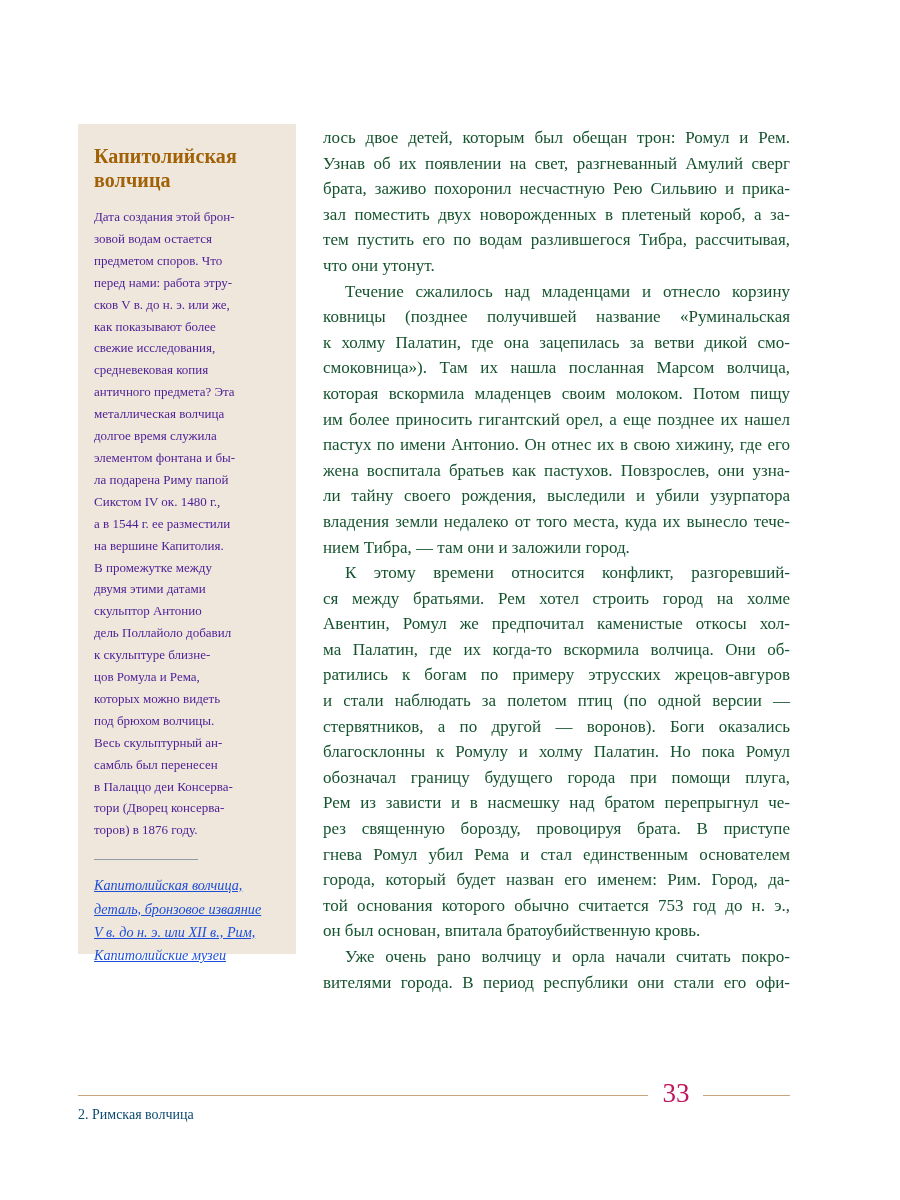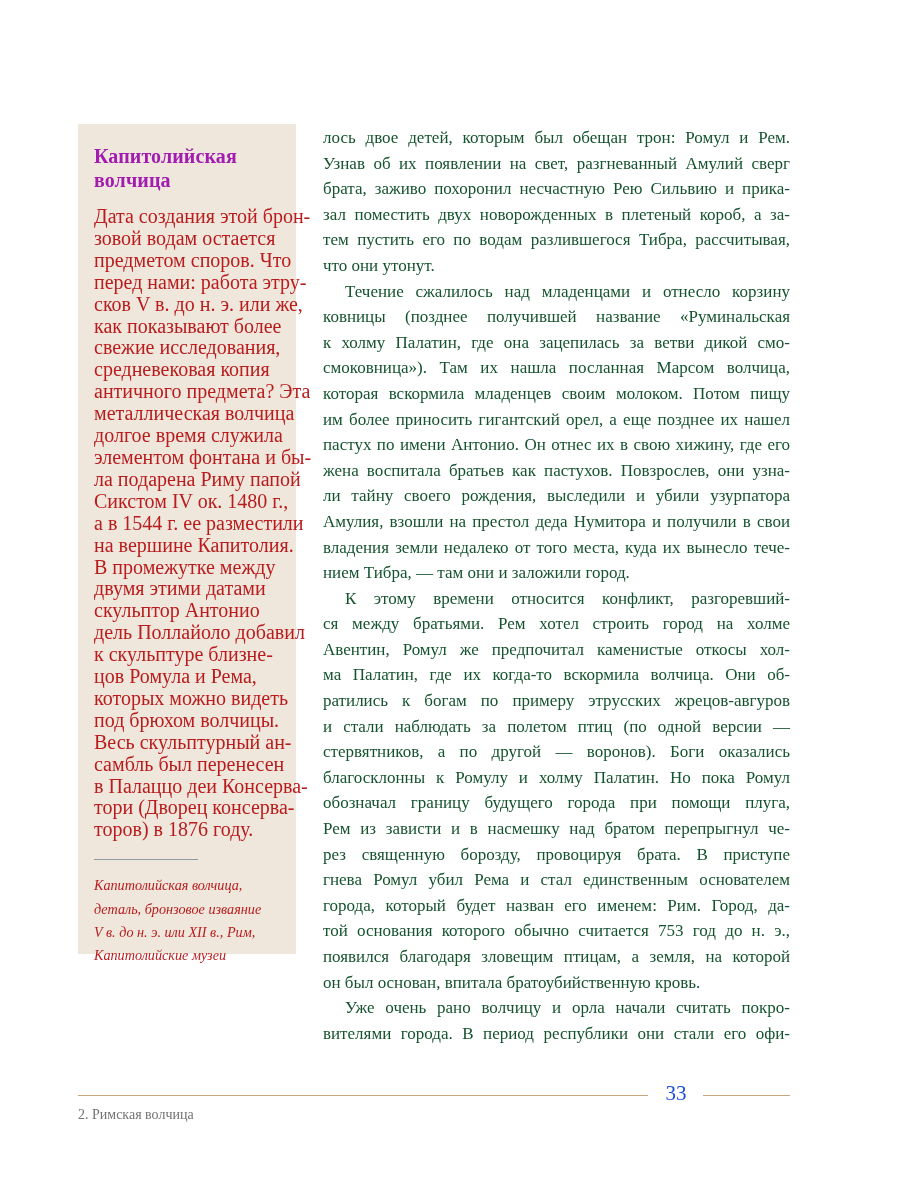--- a/index.html
+++ b/index.html
@@ -19,45 +19,46 @@
       position: absolute;
       left: 78px;
       top: 124px;
       width: 218px;
       height: 830px;
       background: #efe6dc;
       box-sizing: border-box;
       padding: 20px 16px 0 16px;
     }
     .sidebar-title {
-      color: #a21caf;
+      color: #a16207;
       font-size: 20px;
       line-height: 24px;
       font-weight: bold;
       margin: 0 0 14px 0;
       letter-spacing: 0.1px;
     }
     .sidebar-line {
-      font-size: 20px;
+      font-size: 13px;
       line-height: 21.9px;
       white-space: nowrap;
-      color: #b91c1c;
+      color: #4c1d95;
     }
     .sidebar-rule {
       width: 104px;
       height: 0;
       border-top: 1.5px solid #8e9ba2;
       margin: 18px 0 14px 0;
     }
     .caption-line {
       font-style: italic;
       font-size: 14.2px;
       line-height: 23.3px;
       white-space: nowrap;
-      color: #b91c1c;
+      color: #1d4ed8;
+      text-decoration: underline;
     }
     .main {
       position: absolute;
       left: 323px;
       top: 125px;
       width: 467px;
     }
     .main-line {
       font-size: 17px;
       line-height: 25.6px;
@@ -88,31 +89,31 @@
       width: 87px;
       height: 0;
       border-top: 1.5px solid #c8a57f;
     }
     .page-number {
       position: absolute;
       left: 655px;
       top: 1080px;
       width: 42px;
       text-align: center;
-      font-size: 21px;
+      font-size: 27px;
       line-height: 26px;
-      color: #1d4ed8;
+      color: #be185d;
     }
     .running-footer {
       position: absolute;
       left: 78px;
       top: 1105px;
       font-size: 14px;
       line-height: 20px;
-      color: #737373;
+      color: #0c4a6e;
       white-space: nowrap;
     }
   </style>
 </head>
 <body>
 
 <div class="sidebar">
   <div class="sidebar-title">
     <div>Капитолийская</div>
     <div>волчица</div>
@@ -169,40 +170,38 @@
     <div>
       <div class="main-line indent">Течение сжалилось над младенцами и отнесло корзину</div>
       <div class="main-line">ковницы (позднее получившей название «Руминальская</div>
       <div class="main-line">к холму Палатин, где она зацепилась за ветви дикой смо-</div>
       <div class="main-line">смоковница»). Там их нашла посланная Марсом волчица,</div>
       <div class="main-line">которая вскормила младенцев своим молоком. Потом пищу</div>
       <div class="main-line">им более приносить гигантский орел, а еще позднее их нашел</div>
       <div class="main-line">пастух по имени Антонио. Он отнес их в свою хижину, где его</div>
       <div class="main-line">жена воспитала братьев как пастухов. Повзрослев, они узна-</div>
       <div class="main-line">ли тайну своего рождения, выследили и убили узурпатора</div>
-      <div class="main-line">Амулия, взошли на престол деда Нумитора и получили в свои</div>
       <div class="main-line">владения земли недалеко от того места, куда их вынесло тече-</div>
       <div class="main-line last">нием Тибра, — там они и заложили город.</div>
     </div>
     <div>
       <div class="main-line indent">К этому времени относится конфликт, разгоревший-</div>
       <div class="main-line">ся между братьями. Рем хотел строить город на холме</div>
       <div class="main-line">Авентин, Ромул же предпочитал каменистые откосы хол-</div>
       <div class="main-line">ма Палатин, где их когда-то вскормила волчица. Они об-</div>
       <div class="main-line">ратились к богам по примеру этрусских жрецов-авгуров</div>
       <div class="main-line">и стали наблюдать за полетом птиц (по одной версии —</div>
       <div class="main-line">стервятников, а по другой — воронов). Боги оказались</div>
       <div class="main-line">благосклонны к Ромулу и холму Палатин. Но пока Ромул</div>
       <div class="main-line">обозначал границу будущего города при помощи плуга,</div>
       <div class="main-line">Рем из зависти и в насмешку над братом перепрыгнул че-</div>
       <div class="main-line">рез священную борозду, провоцируя брата. В приступе</div>
       <div class="main-line">гнева Ромул убил Рема и стал единственным основателем</div>
       <div class="main-line">города, который будет назван его именем: Рим. Город, да-</div>
       <div class="main-line">той основания которого обычно считается 753 год до н. э.,</div>
-      <div class="main-line">появился благодаря зловещим птицам, а земля, на которой</div>
       <div class="main-line last">он был основан, впитала братоубийственную кровь.</div>
     </div>
     <div>
       <div class="main-line indent">Уже очень рано волчицу и орла начали считать покро-</div>
       <div class="main-line">вителями города. В период республики они стали его офи-</div>
     </div>
   </div>
 
 <div class="footer-rule-left"></div>
 <div class="page-number">33</div>

